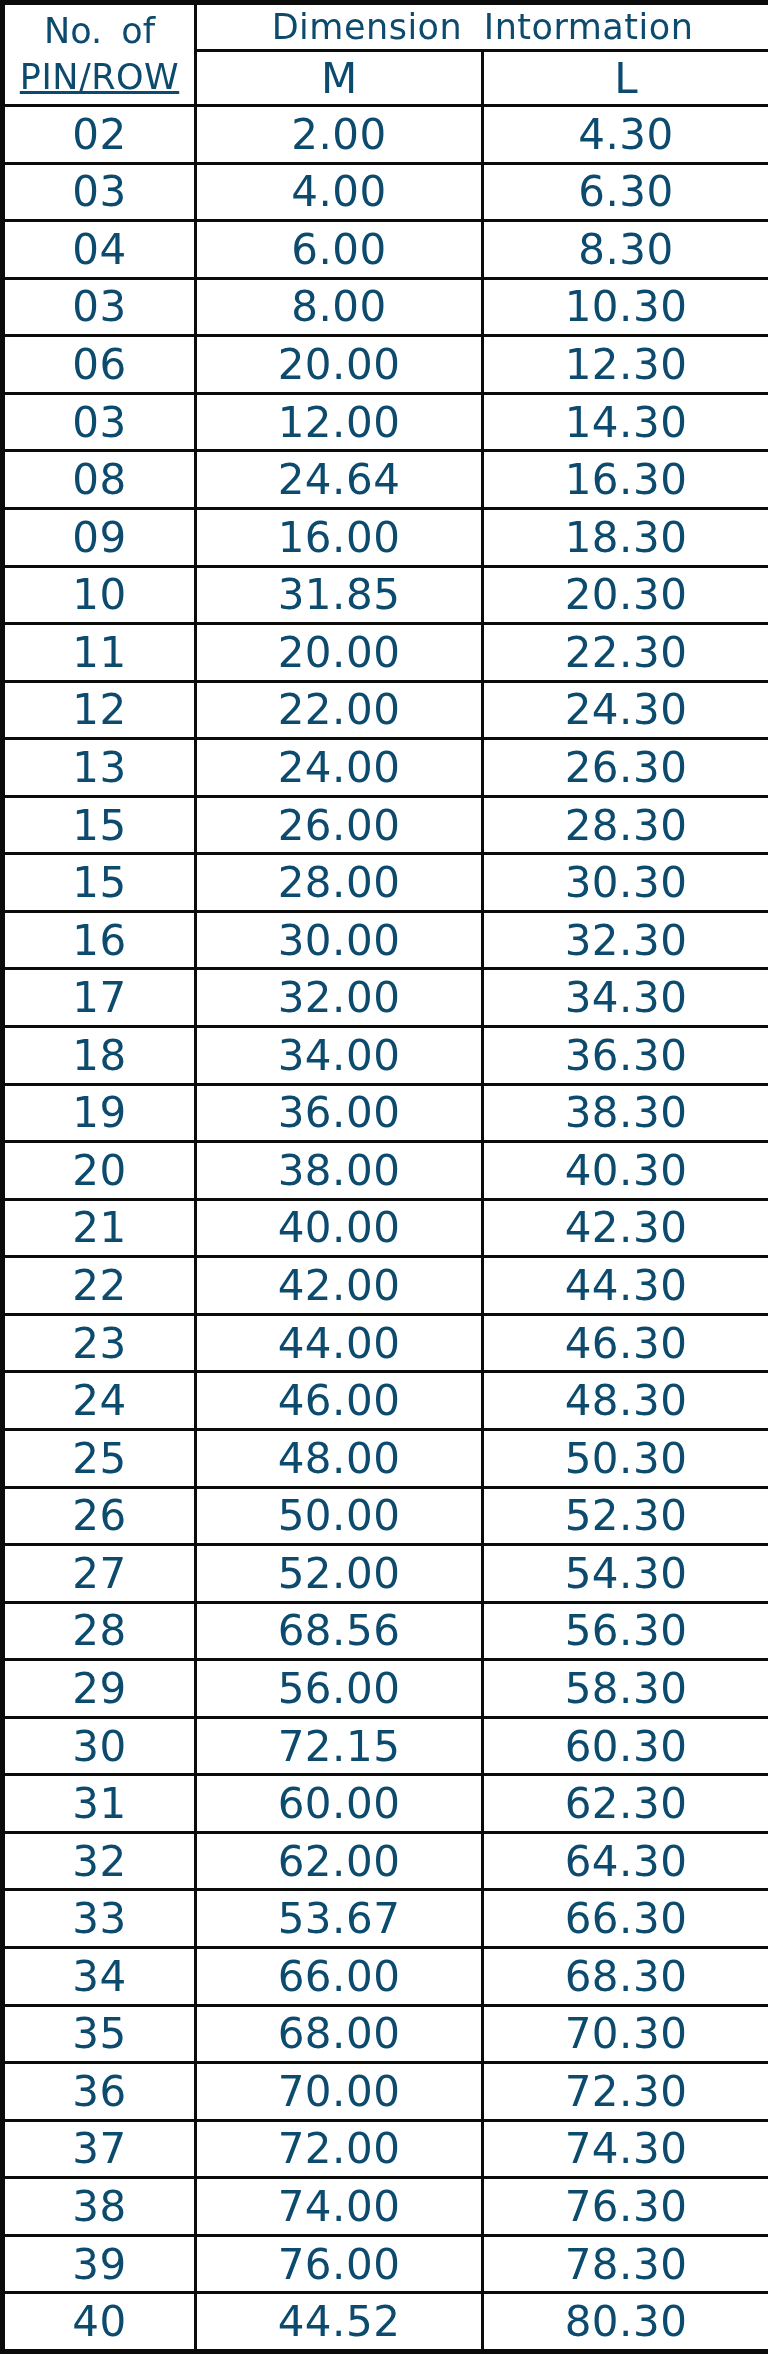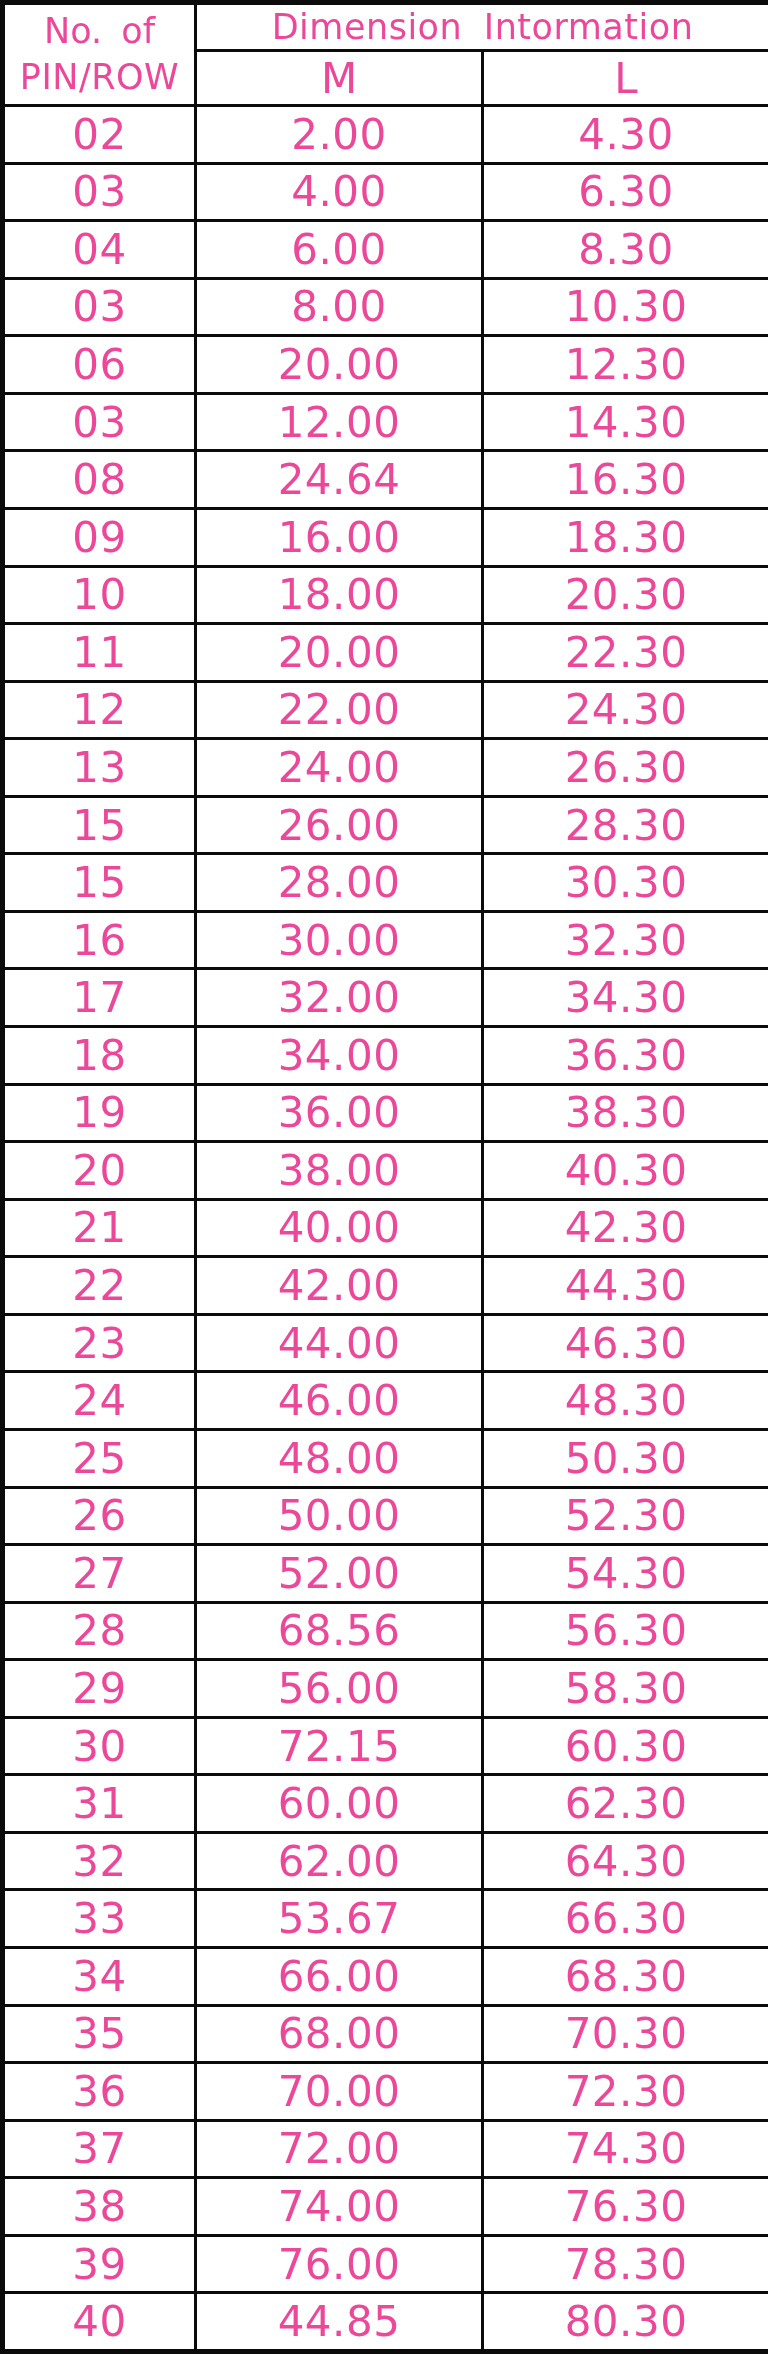--- a/index.html
+++ b/index.html
@@ -6,21 +6,21 @@
     margin: 0;
     padding: 0;
     background: #ffffff;
   }
   .page {
     width: 768px;
     height: 2354px;
     background: #ffffff;
     box-sizing: border-box;
     font-family: "DejaVu Sans", "Liberation Sans", sans-serif;
-    color: #ec4899;
+    color: #0c4a6e;
   }
   table.dim-table {
     width: 768px;
     height: 2354px;
     border-collapse: collapse;
     table-layout: fixed;
   }
   .dim-table col.c-pin { width: 193px; }
   .dim-table col.c-m   { width: 287px; }
   .dim-table col.c-l   { width: 288px; }
@@ -44,21 +44,21 @@
     font-weight: normal;
     word-spacing: 10px;
     letter-spacing: 0.5px;
   }
   th.h-pin {
     font-size: 35px;
     font-weight: normal;
     line-height: 1.3;
     word-spacing: 8px;
   }
-  th.h-pin .l2 { word-spacing: 0; letter-spacing: 0.5px; }
+  th.h-pin .l2 { word-spacing: 0; letter-spacing: 0.5px; text-decoration: underline; }
   th.h-sub {
     height: 52px;
     font-size: 42px;
     font-weight: normal;
   }
 
   
   tbody td {
     height: 54px;
     font-size: 42px;
@@ -133,21 +133,21 @@
   </tr>
 
   <tr>
     <td>09</td>
     <td>16.00</td>
     <td>18.30</td>
   </tr>
 
   <tr>
     <td>10</td>
-    <td>18.00</td>
+    <td>31.85</td>
     <td>20.30</td>
   </tr>
 
   <tr>
     <td>11</td>
     <td>20.00</td>
     <td>22.30</td>
   </tr>
 
   <tr>
@@ -313,18 +313,18 @@
   </tr>
 
   <tr>
     <td>39</td>
     <td>76.00</td>
     <td>78.30</td>
   </tr>
 
   <tr>
     <td>40</td>
-    <td>44.85</td>
+    <td>44.52</td>
     <td>80.30</td>
   </tr>
 </tbody>
   </table>
 </div>
 
 </body></html>

